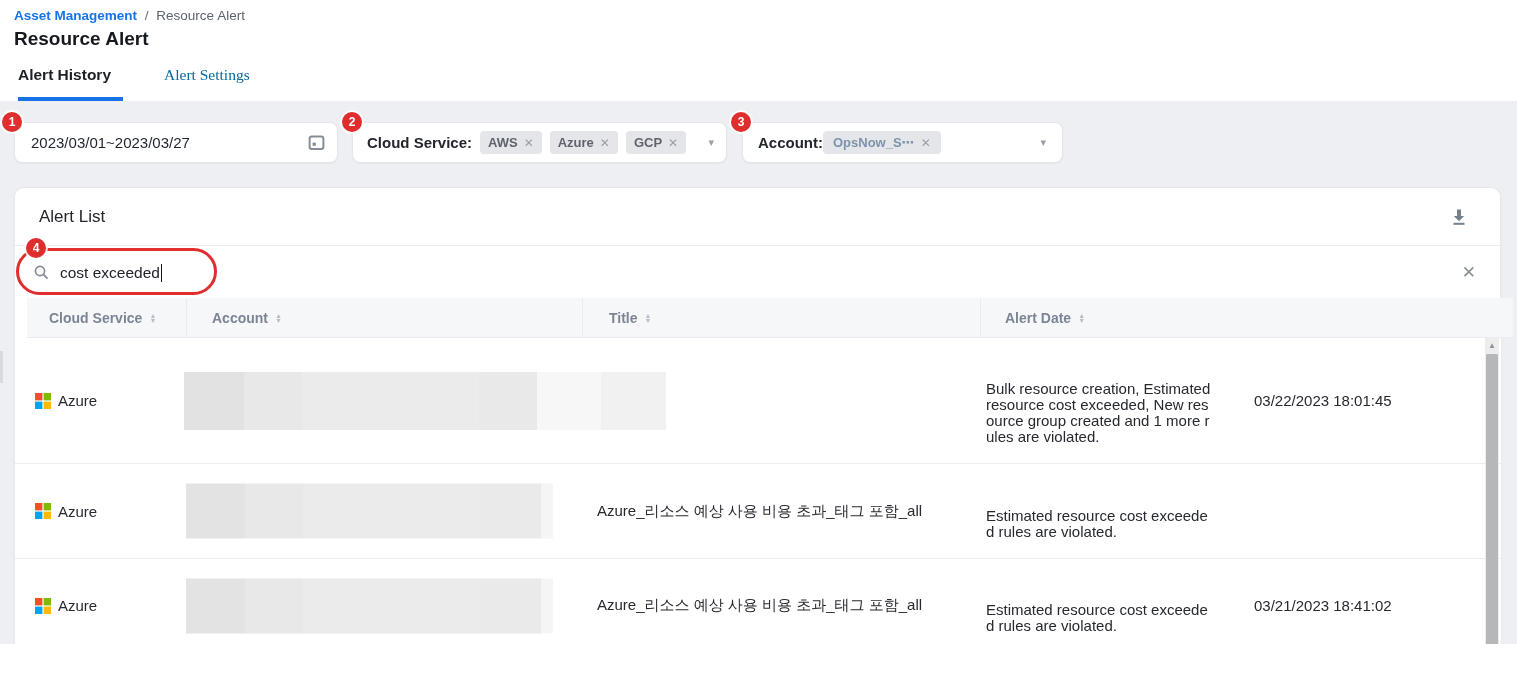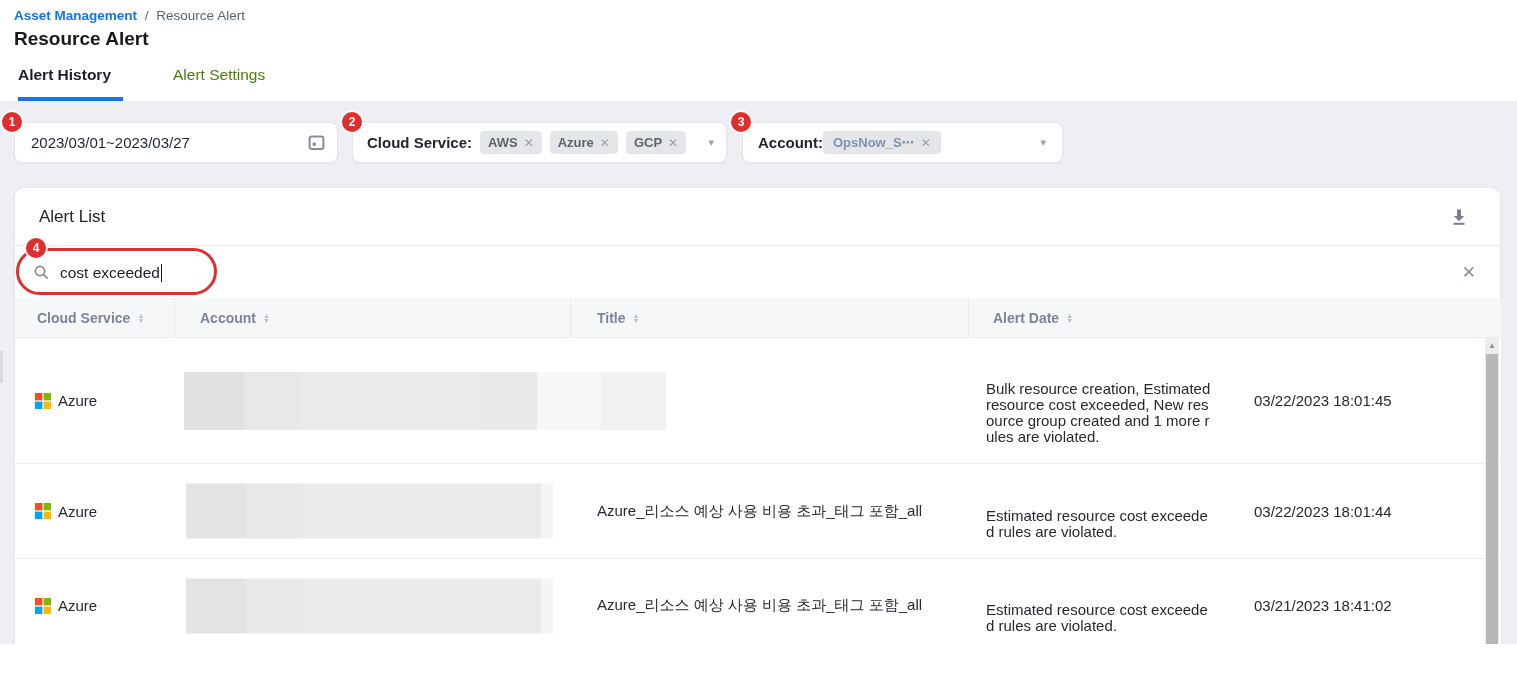--- a/index.html
+++ b/index.html
@@ -8,21 +8,21 @@
   .stage { position:relative; width:1517px; height:644px; overflow:hidden; background:#fff; }
 
   
   .breadcrumb { position:absolute; left:14px; top:8px; font-size:13.5px; }
   .breadcrumb .link { color:#1673e8; font-weight:700; }
   .breadcrumb .sep { color:#6a7078; margin:0 4px; }
   .breadcrumb .cur { color:#5d636d; }
   .page-title { position:absolute; left:14px; top:28px; font-size:19px; font-weight:700; color:#16191e; }
   .tab { position:absolute; top:66px; font-size:15.5px; cursor:pointer; }
   .tab.active { left:18px; font-weight:700; color:#1d2026; }
-  .tab.inactive { left:173px; color:#4d7c0f; }
+  .tab.inactive { left:164px; color:#0369a1;font-family:Liberation Serif, serif; }
   .tab-underline { position:absolute; left:18px; top:97px; width:105px; height:4px; background:#1673e8; }
 
   
   .content-bg { position:absolute; left:0; top:101px; width:1517px; height:579px; background:#edeff3; }
 
   
   .filter-box { position:absolute; top:122px; height:41px; background:#fff; border:1px solid #e2e5e9; border-radius:8px; display:flex; align-items:center; box-shadow:0 1px 2px rgba(20,30,50,.04); }
   .filter-date { left:14px; width:324px; padding:0 12px 0 16px; justify-content:space-between; }
   .filter-date .value { font-size:15px; color:#1f242e; }
   .filter-cloud { left:352px; width:375px; padding:0 12px 0 14px; gap:8px; }
@@ -40,21 +40,21 @@
   .panel-title { font-size:17px; font-weight:400; color:#23262c; }
   .download-btn { margin-left:auto; cursor:pointer; display:flex; }
 
   .search-row { position:absolute; left:0; top:59px; width:100%; height:51px; display:flex; align-items:center; padding:0 24px 0 18px; }
   .search-icon { display:flex; margin-right:10px; }
   .search-text { font-size:15.5px; color:#20242b; }
   .text-caret { display:inline-block; width:1.5px; height:18px; background:#101318; vertical-align:-3px; margin-left:1px; }
   .clear-btn { margin-left:auto; color:#8b919b; font-size:17px; cursor:pointer; line-height:1; }
 
   
-  .thead { position:absolute; left:0; top:110px; width:1486px; height:40px; background:#f6f7f9; border-bottom:1px solid #e9ebf0; display:flex; }
+  .thead { position:absolute; left:12px; top:110px; width:1486px; height:40px; background:#f6f7f9; border-bottom:1px solid #e9ebf0; display:flex; }
   .th { display:flex; align-items:center; gap:7px; font-size:14px; font-weight:600; color:#7d8595; border-right:1px solid #e9ebf0; }
   .th:last-child { border-right:none; }
   .th.c1 { width:160px; padding-left:22px; }
   .th.c2 { width:396px; padding-left:25px; }
   .th.c3 { width:398px; padding-left:26px; }
   .th.c4 { width:263px; padding-left:17px; }
   .th.c5 { width:269px; padding-left:24px; }
   .sort { display:flex; flex-direction:column; cursor:pointer; }
   .sort span { font-size:7px; line-height:5px; color:#b8bec8; }
 
@@ -233,21 +233,20 @@
                 <rect x="8.6" y="0" width="7.4" height="7.4" fill="#7fba00"></rect>
                 <rect x="0" y="8.6" width="7.4" height="7.4" fill="#00a4ef"></rect>
                 <rect x="8.6" y="8.6" width="7.4" height="7.4" fill="#ffb900"></rect>
               </svg>
           </span>
           <span>Azure</span>
         </div>
         <div class="cell c2"></div>
         <div class="cell c3">Azure_리소스 예상 사용 비용 초과_태그 포함_all</div>
         <div class="cell c4">Estimated resource cost exceeded rules are violated.</div>
-        <div class="cell c5">03/22/2023 18:01:44</div>
         <div class="redact" style="left:171px; height:55px;">
           <i style="width:59px; background:#e3e3e3;"></i>
             <i style="width:58px; background:#e8e8e8;"></i>
             <i style="width:178px; background:#ebebeb;"></i>
             <i style="width:60px; background:#eaeaea;"></i>
             <i style="width:12px; background:#f5f5f5;"></i>
         </div>
       </div>
 
       <div class="row r3">

